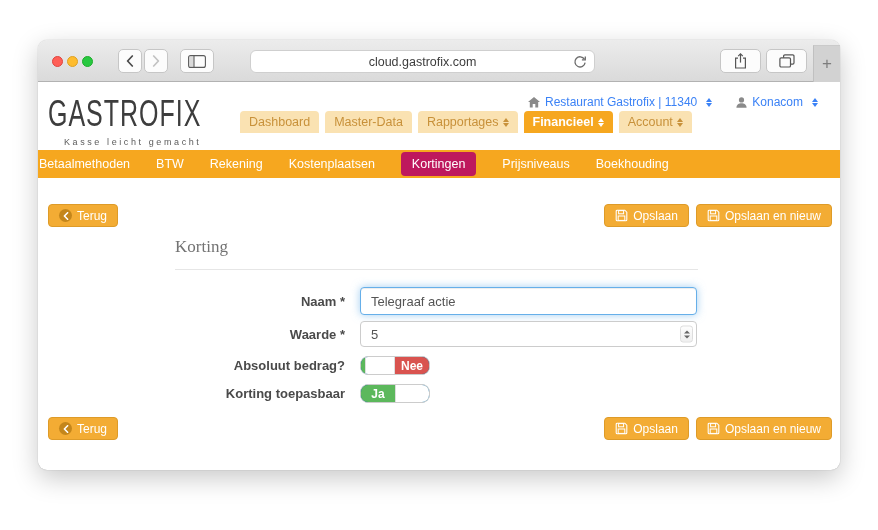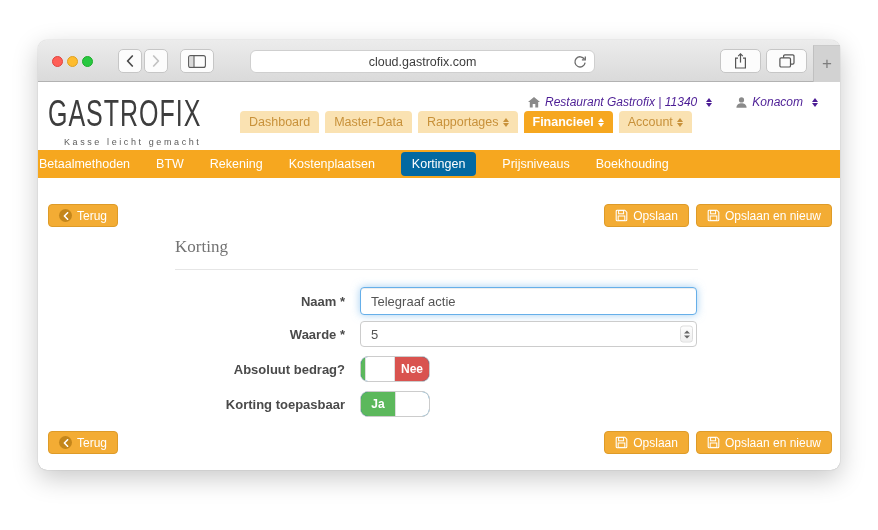--- a/index.html
+++ b/index.html
@@ -38,39 +38,39 @@
 
   
   .page { position: relative; height: 387px; border-radius: 0 0 9px 9px; background: #fff; overflow: hidden; }
 
   .logo-block { position: absolute; left: 10px; top: 9px; text-align: right; }
   .logo { font-size: 25px; letter-spacing: 1px; color: #3d3d3d; font-weight: 400;
     transform: scale(1.0,1.5); transform-origin: top left; white-space: nowrap; }
   .tagline { margin-top: 17px; font-size: 9px; letter-spacing: 2.6px; color: #5c5c5c; white-space: nowrap; }
 
   .account-line { position: absolute; top: 13px; right: 22px; display: flex; gap: 24px;
-    font-size: 12px; color: #4c1d95; align-items: center; font-style: italic; }
+    font-size: 12px; color: #3b82f6; align-items: center; }
   .acct-item { display: flex; align-items: center; gap: 5px; cursor: pointer; }
 
   .caret-ud { display: inline-flex; flex-direction: column; align-items: center; gap: 1px; margin-left: 4px; }
   .caret-ud i { display: block; width: 0; height: 0;
     border-left: 3.5px solid transparent; border-right: 3.5px solid transparent; }
   .caret-ud .up { border-bottom: 4px solid currentColor; }
   .caret-ud .dn { border-top: 4px solid currentColor; }
 
   .tab-row { position: absolute; left: 202px; top: 29px; display: flex; gap: 6px; align-items: flex-start; }
   .tab { height: 22px; line-height: 22px; padding: 0 9px; font-size: 12.5px;
     background: #fae2b2; color: #c8913a; border-radius: 4px 4px 0 0;
     display: flex; align-items: center; cursor: pointer; white-space: nowrap; }
   .tab.active { background: #f6a71f; color: #fff; font-weight: bold; }
 
   .subnav { position: absolute; left: 0; top: 68px; width: 100%; height: 28px;
     background: #f6a71f; display: flex; align-items: center; padding-left: 1px; gap: 26px; }
   .subnav-item { font-size: 12.5px; color: #fff; cursor: pointer; white-space: nowrap; }
-  .subnav-item.active { background: #0369a1; padding: 5px 11px; border-radius: 4px; }
+  .subnav-item.active { background: #be185d; padding: 5px 11px; border-radius: 4px; }
 
   .content { position: absolute; left: 0; top: 96px; width: 100%; }
   .toolbar { display: flex; margin: 26px 8px 0 10px; }
   .toolbar.top { margin-top: 26px; }
   .toolbar.bottom { margin-top: 14px; }
   .toolbar .spacer { flex: 1; }
   .btn-orange { display: inline-flex; align-items: center; gap: 5px; height: 23px;
     background: #f3ac34; border: 1px solid #de9b28; border-radius: 4px;
     color: #fff; font-size: 12px; padding: 0 10px; cursor: pointer;
     font-family: inherit; white-space: nowrap; }
@@ -93,21 +93,21 @@
   .num-input { padding-right: 22px; height: 26px; }
   .spinner { position: absolute; right: 4px; top: 50%; transform: translateY(-50%);
     width: 13px; height: 17px; border: 1px solid #ddd; border-radius: 3px;
     background: linear-gradient(#fdfdfd,#efefef); display: flex; flex-direction: column;
     align-items: center; justify-content: center; gap: 2px; cursor: default; }
   .spinner i { display: block; width: 0; height: 0;
     border-left: 3px solid transparent; border-right: 3px solid transparent; }
   .spinner .up { border-bottom: 3.5px solid #666; }
   .spinner .dn { border-top: 3.5px solid #666; }
 
-  .toggle { width: 70px; height: 26px; border: 1px solid #ccc; border-radius: 8px;
+  .toggle { width: 70px; height: 19px; border: 1px solid #ccc; border-radius: 8px;
     display: flex; overflow: hidden; background: #0369a1; cursor: pointer; }
   .tg-seg { display: flex; align-items: center; justify-content: center;
     font-size: 12px; font-weight: bold; color: #fff; }
   .tg-on { background: #5cb85c; }
   .tg-off { background: #d9534f; }
   .tg-knob { background: #fff; border-left: 1px solid #ddd; border-right: 1px solid #ddd; }
   .toggle.state-off .tg-on { width: 4px; }
   .toggle.state-off .tg-knob { flex: 1; }
   .toggle.state-off .tg-off { width: 34px; }
   .toggle.state-on .tg-on { width: 34px; }

